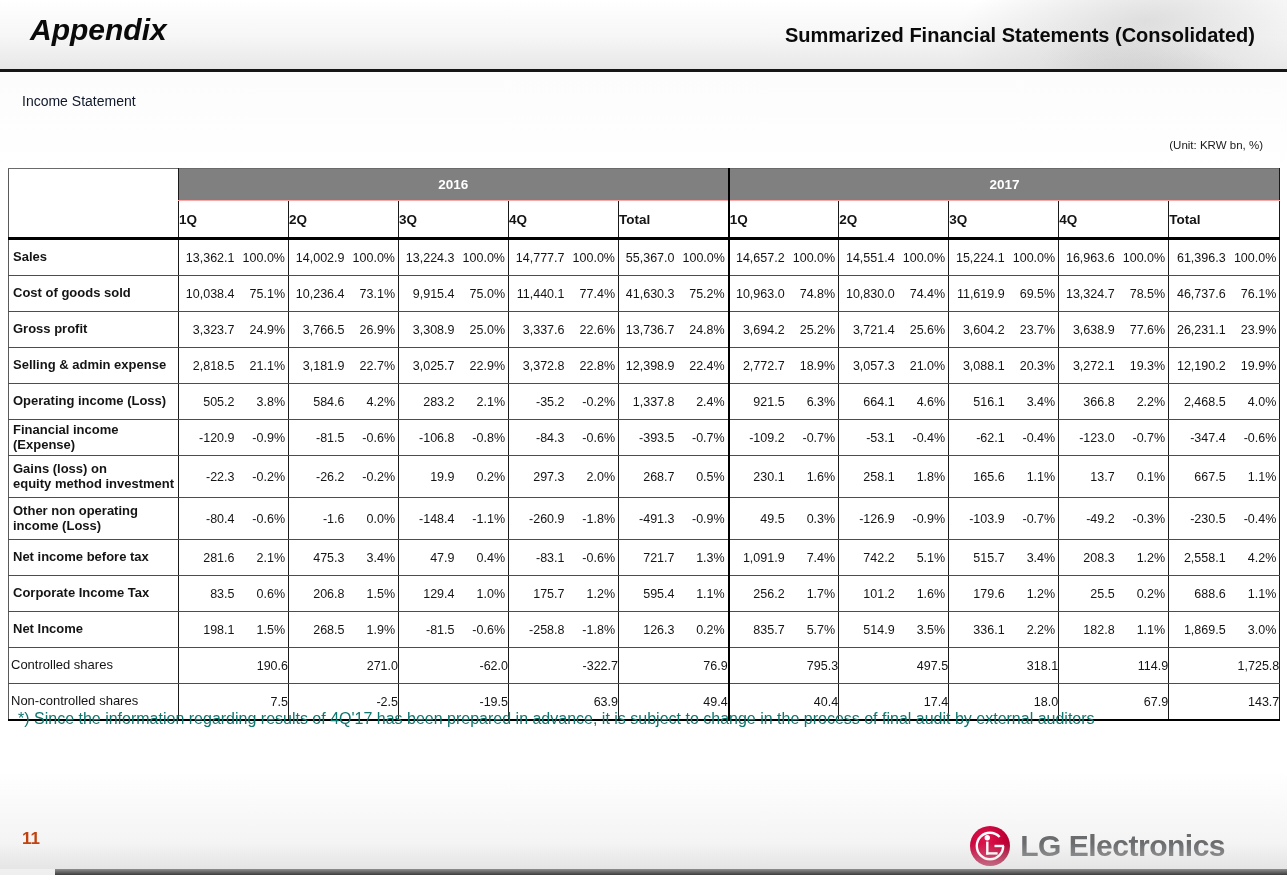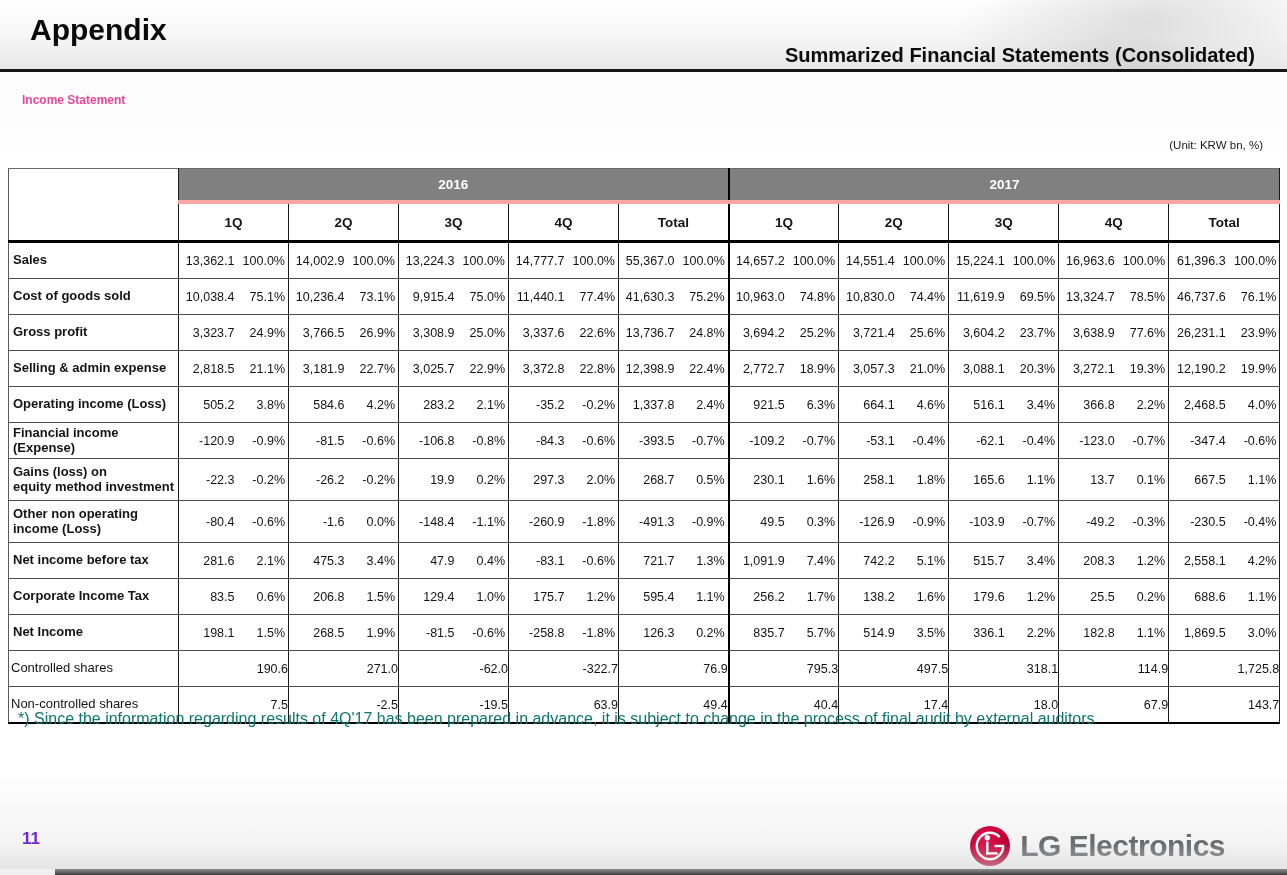--- a/index.html
+++ b/index.html
@@ -18,62 +18,62 @@
     position:absolute;right:-140px;top:-90px;width:560px;height:220px;border-radius:50%;
     background:radial-gradient(closest-side,rgba(170,170,170,0.35),rgba(170,170,170,0) 70%);
     transform:rotate(-8deg);
   }
   .swoosh-b{
     position:absolute;right:-60px;top:20px;width:360px;height:140px;border-radius:50%;
     background:radial-gradient(closest-side,rgba(150,150,150,0.25),rgba(150,150,150,0) 72%);
     transform:rotate(14deg);
   }
   .slide-title{
-    position:absolute;left:30px;top:13px;font-size:30px;font-weight:bold;color:#0a0a0a;letter-spacing:0px;
+    position:absolute;left:30px;top:13px;font-size:30px;font-weight:bold;color:#0a0a0a;letter-spacing:0px;font-style:italic;
   }
   .slide-subtitle{
-    position:absolute;right:32px;top:24px;font-size:20px;font-weight:bold;color:#0a0a0a;margin-top:20px;
+    position:absolute;right:32px;top:24px;font-size:20px;font-weight:bold;color:#0a0a0a;
   }
   .section-title{
-    position:absolute;left:22px;top:93px;font-size:12px;font-weight:bold;color:#ec4899;
+    position:absolute;left:22px;top:93px;font-size:14px;font-weight:normal;color:#0f172a;
   }
   .unit-label{
     position:absolute;right:24px;top:139px;font-size:11.5px;color:#1a1a1a;
   }
   
   .fin-table{
     position:absolute;left:8px;top:168px;
     border-collapse:collapse;table-layout:fixed;width:1271px;
     border-left:1px solid #5a5a5a;border-right:1px solid #1a1a1a;border-top:1px solid #6a6a6a;
   }
   .fin-table th,.fin-table td{padding:0;font-size:12.5px;color:#141414;overflow:hidden;white-space:nowrap;}
   th.year{
     background:#808080;color:#ffffff;font-weight:bold;font-size:13.5px;height:31px;
-    border-left:1px solid #1a1a1a;border-bottom:4px solid #fca5a5;text-align:center;
+    border-left:1px solid #1a1a1a;border-bottom:1px solid #fca5a5;text-align:center;
   }
   th.corner{background:#ffffff;border-bottom:3px solid #000;}
   th.q{
-    height:36px;background:#ffffff;font-weight:bold;font-size:13.5px;text-align:center;
+    height:36px;background:#ffffff;font-weight:bold;font-size:13.5px;text-align:left;
     border-left:1px solid #1a1a1a;border-bottom:3px solid #000;
   }
   .ystart{border-left:2px solid #000 !important;}
   .fin-table tbody td{border-bottom:1px solid #4d4d4d;height:35px;}
   .fin-table tbody tr.tall td{height:41px;}
   .fin-table tbody tr:last-child td{border-bottom:2px solid #000;margin-left:48px;}
   td.label-cell{
     font-weight:bold;font-size:13px;padding-left:4px;white-space:pre-line;line-height:1.15;
   }
   tr.plain td.label-cell{font-weight:normal;padding-left:2px;}
   td.v{text-align:right;padding-right:8px;}
   td.p{text-align:right;padding-right:3px;}
   td.gstart{border-left:1px solid #1a1a1a;}
   td.centered-val{text-align:right;}
   
   .footnote{position:absolute;left:18px;top:710px;font-size:16px;color:#0f766e;}
-  .page-number{position:absolute;left:22px;top:829px;font-size:17px;font-weight:bold;color:#6d28d9;}
+  .page-number{position:absolute;left:22px;top:829px;font-size:17px;font-weight:bold;color:#c2410c;}
   .logo{position:absolute;right:62px;top:824px;display:flex;align-items:center;gap:8px;}
   .logo-text{font-size:30px;font-weight:bold;color:#6b6c6e;letter-spacing:-0.5px;}
   .bottom-bar{
     position:absolute;left:55px;right:0;bottom:0;height:6px;
     background:linear-gradient(180deg,#8f8f8f,#3c3c3c);
   }
   .bottom-glow{
     position:absolute;left:0;right:0;bottom:6px;height:26px;
     background:linear-gradient(180deg,rgba(225,225,225,0) 0%,rgba(220,220,220,0.55) 100%);
   }
@@ -351,21 +351,21 @@
         <td class="v gstart">206.8</td>
         <td class="p">1.5%</td>
         <td class="v gstart">129.4</td>
         <td class="p">1.0%</td>
         <td class="v gstart">175.7</td>
         <td class="p">1.2%</td>
         <td class="v gstart">595.4</td>
         <td class="p">1.1%</td>
         <td class="v ystart">256.2</td>
         <td class="p">1.7%</td>
-        <td class="v gstart">138.2</td>
+        <td class="v gstart">101.2</td>
         <td class="p">1.6%</td>
         <td class="v gstart">179.6</td>
         <td class="p">1.2%</td>
         <td class="v gstart">25.5</td>
         <td class="p">0.2%</td>
         <td class="v gstart">688.6</td>
         <td class="p">1.1%</td>
       </tr>
       <tr>
         <td class="label-cell">Net Income</td>

